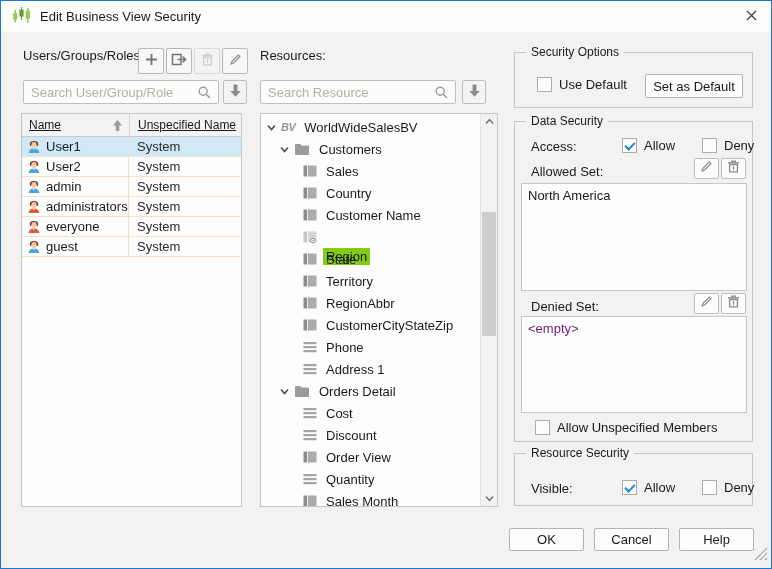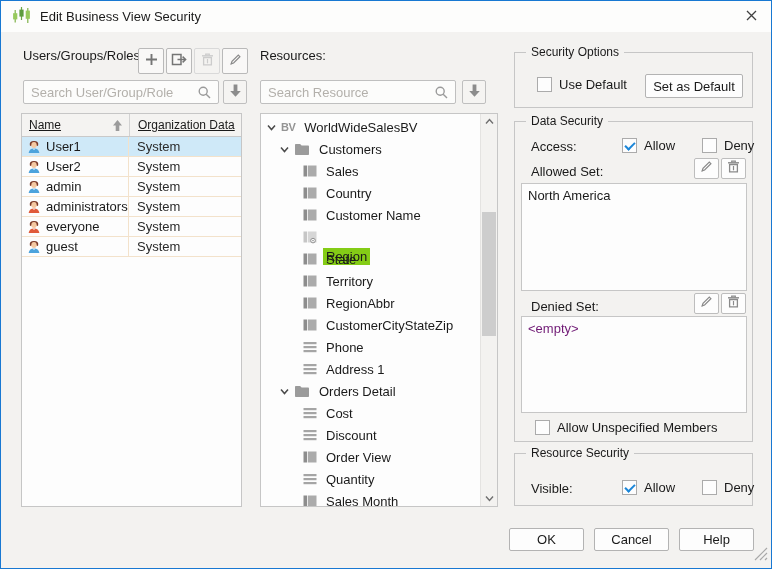--- a/index.html
+++ b/index.html
@@ -57,21 +57,21 @@
   
   .res-tree { position:absolute; left:259px; top:112px; width:238px; height:394px;
               background:#fdfdfd; border:1px solid #c6c6c6; overflow:hidden; }
   .tree-inner { position:absolute; left:0; top:2px; right:17px; }
   .titem { height:22px; display:flex; align-items:center; font-size:13px; white-space:nowrap; }
   .titem .chev { width:12px; display:flex; justify-content:center; margin-right:4px; flex:none; }
   .lv0 { padding-left:4px; } .lv1 { padding-left:17px; } .lv2 { padding-left:42px; }
   .ticon { margin-right:6px; display:flex; flex:none; }
   .tlabel { padding:1px 3px; }
   .tlabel.selected { background:#84cc16;margin-top:39px; }
-  .bv-glyph { font-weight:bold; font-size:11px; color:#949494; letter-spacing:-0.5px; }
+  .bv-glyph { font-weight:bold; font-size:11px; color:#949494; letter-spacing:-0.5px;font-style:italic; }
   .tree-scrollbar { position:absolute; top:0; right:0; bottom:0; width:17px; background:#f3f2f0;
                     border-left:1px solid #e4e3e1; }
   .scroll-up { position:absolute; top:4px; left:0; right:0; display:flex; justify-content:center; }
   .scroll-down { position:absolute; bottom:4px; left:0; right:0; display:flex; justify-content:center; }
   .scroll-thumb { position:absolute; top:98px; left:1px; width:14px; height:124px; background:#cdcdcd; }
   
   .group { position:absolute; border:1px solid #c6c6c6; }
   .legend { position:absolute; top:-8px; left:11px; background:#f3f2f0; padding:0 5px; font-size:12px; }
   .inline-label { position:absolute; font-size:13px; }
   .set-box { position:absolute; background:#fdfdfd; border:1px solid #c6c6c6; font-size:13px;
@@ -154,21 +154,21 @@
     <div class="thead">
       <span class="th th-name">
         <span class="th-label">Name</span>
         <span class="sort-icon">
           <svg width="11" height="13" viewBox="0 0 11 13">
             <path d="M5.5 1 L10 6.5 H7.3 V12 H3.7 V6.5 H1 Z" fill="#9b9b9b"></path>
           </svg>
         </span>
       </span>
       <span class="th th-org">
-        <span class="th-label">Organization Data</span>
+        <span class="th-label">Unspecified Name</span>
       </span>
     </div>
     <div id="users-rows">
         <div class="trow selected">
           <span class="cell-name">
             <span class="uicon">
               <svg width="16" height="16" viewBox="0 0 16 16">
                 <path d="M3.8 6.2 Q3.2 2 8 2 Q12.8 2 12.2 6.2 L11.6 6.9 Q8 5 4.4 6.9 Z" fill="#7b3a28"></path>
                 <ellipse cx="8" cy="6" rx="2.7" ry="2.9" fill="#f5c9a2"></ellipse>
                 <path d="M2.6 13.9 Q3.4 9.6 8 9.6 Q12.6 9.6 13.4 13.9 Z" fill="#4da3dc"></path>

